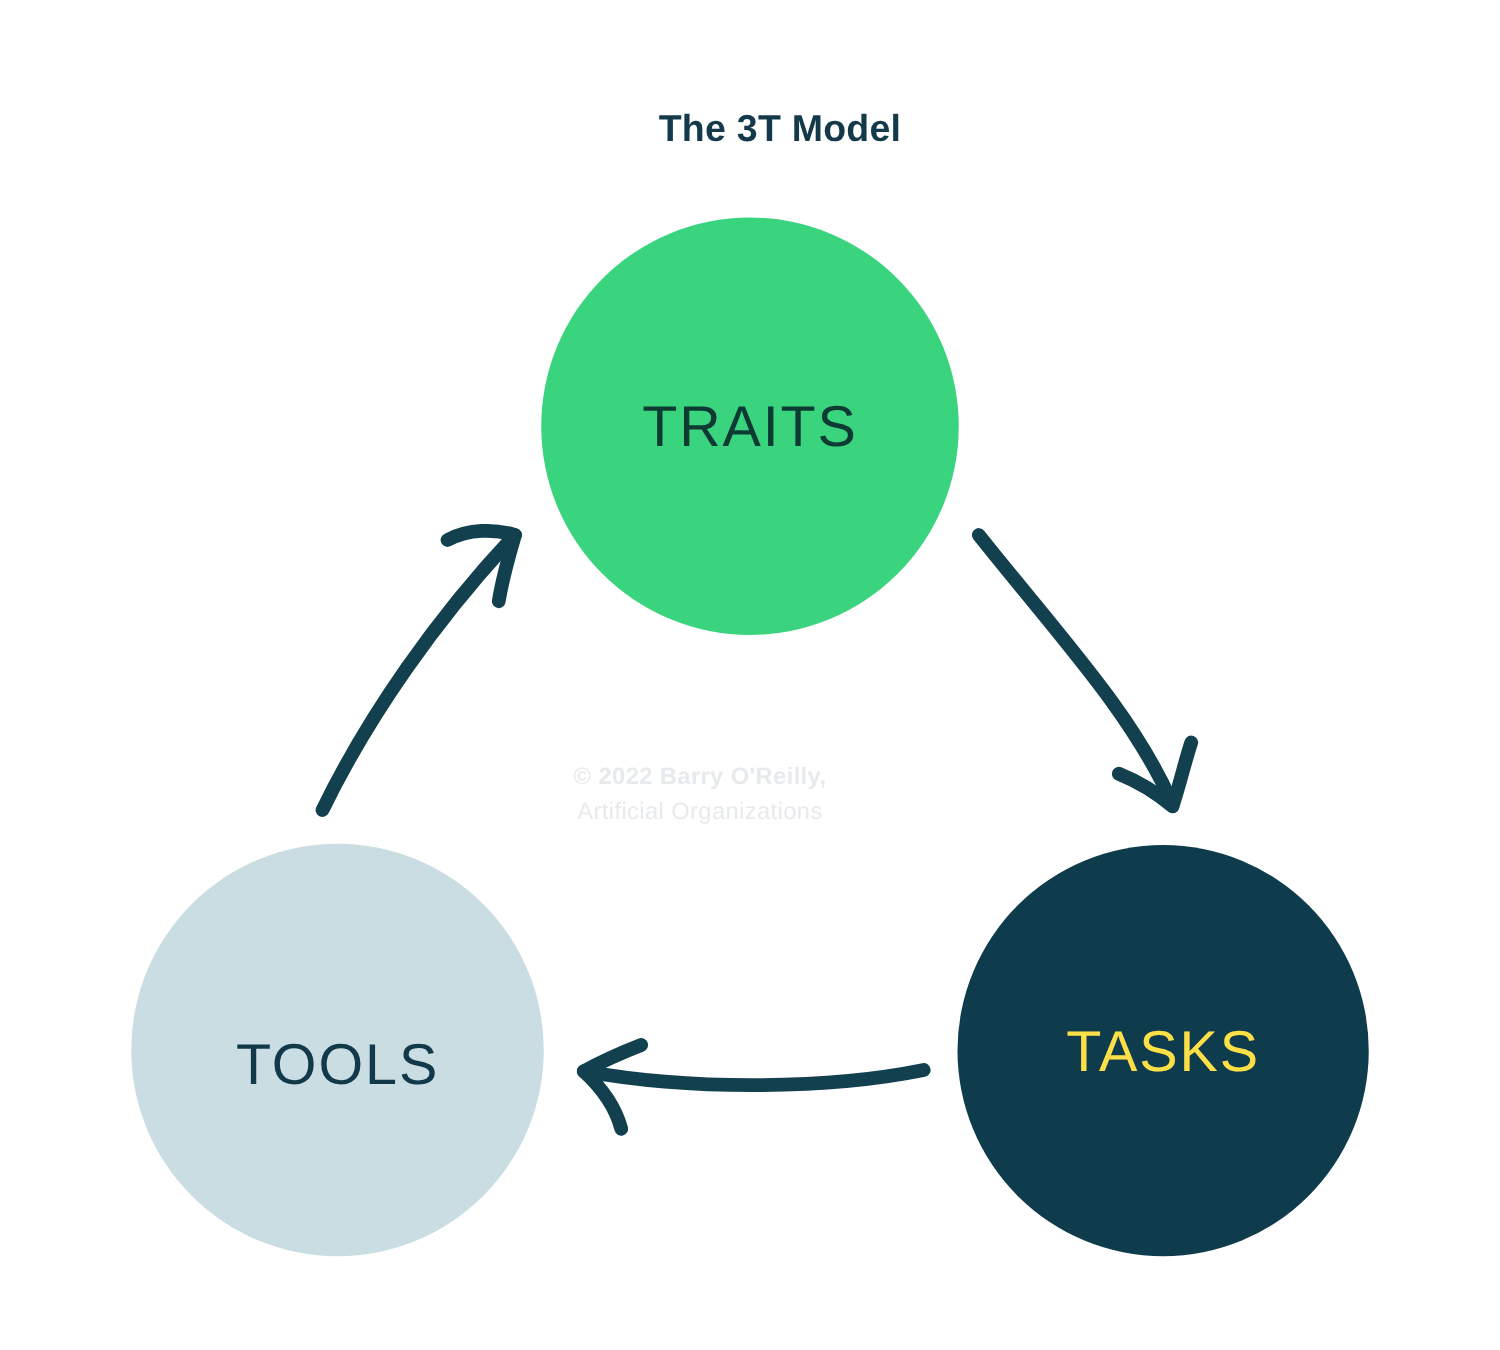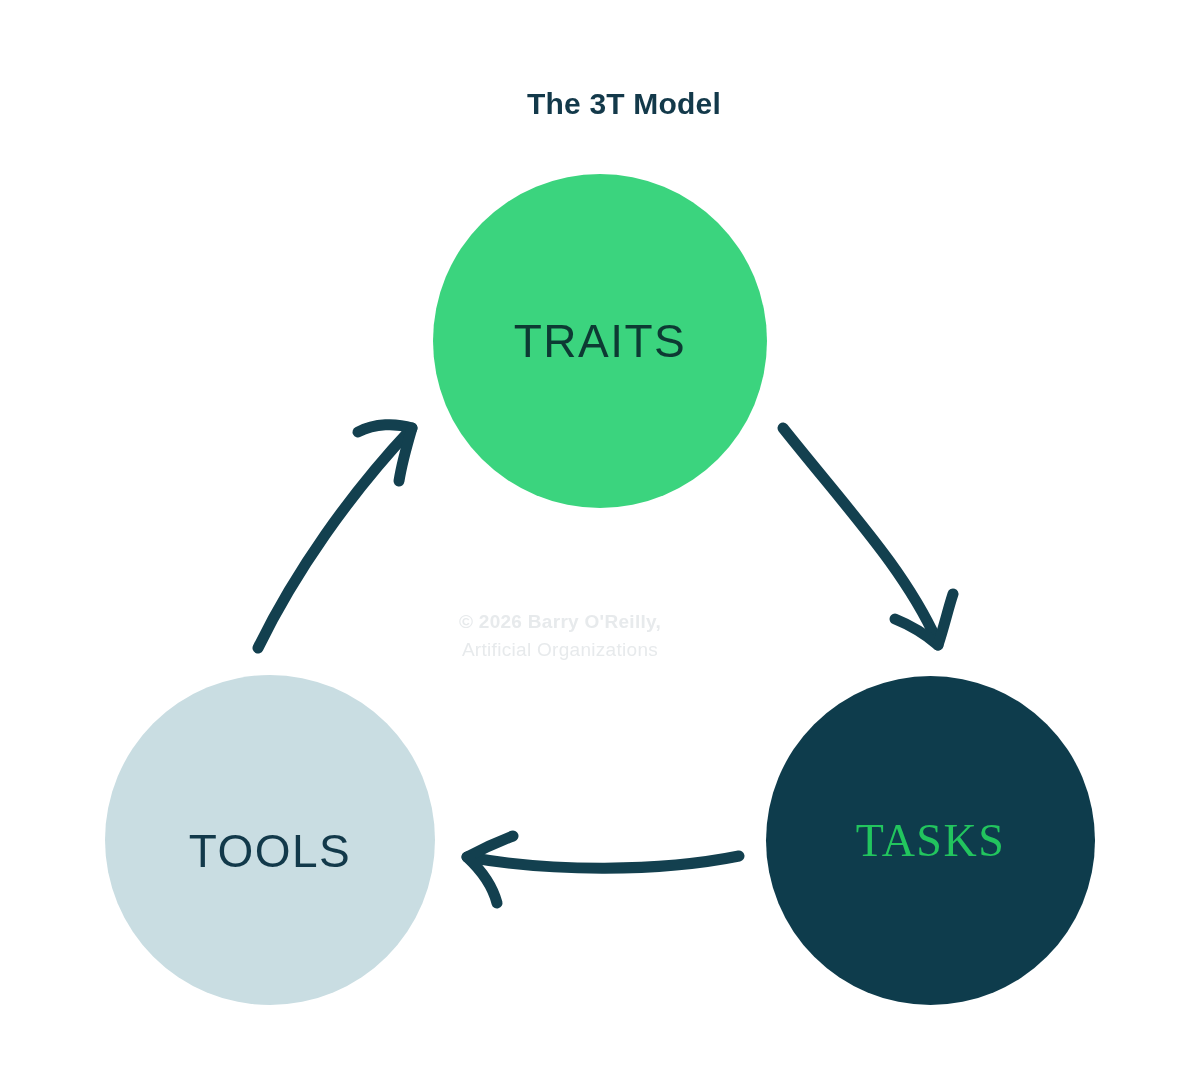--- a/index.html
+++ b/index.html
@@ -59,21 +59,21 @@
   }
   #node-traits .node-label { color: #0d3a33; }
 
   #node-tasks {
     left: 766px;
     top: 676px;
     width: 329px;
     height: 329px;
     background: #0e3c4c;
   }
-  #node-tasks .node-label { color: #22c55e; font-family: Liberation Serif, serif; }
+  #node-tasks .node-label { color: #fde047; }
 
   #node-tools {
     left: 105px;
     top: 675px;
     width: 330px;
     height: 330px;
     background: #c9dde2;
   }
   #node-tools .node-label { color: #12394a; margin-top: 21px; }
 
@@ -146,17 +146,17 @@
 
   <div class="node" id="node-tasks">
     <span class="node-label">TASKS</span>
   </div>
 
   <div class="node" id="node-tools">
     <span class="node-label">TOOLS</span>
   </div>
 
   <div class="watermark">
-    <div class="wm-line1">© 2026 Barry O'Reilly,</div>
+    <div class="wm-line1">© 2022 Barry O'Reilly,</div>
     <div class="wm-line2">Artificial Organizations</div>
   </div>
 
 </div>
 
 </body></html>

